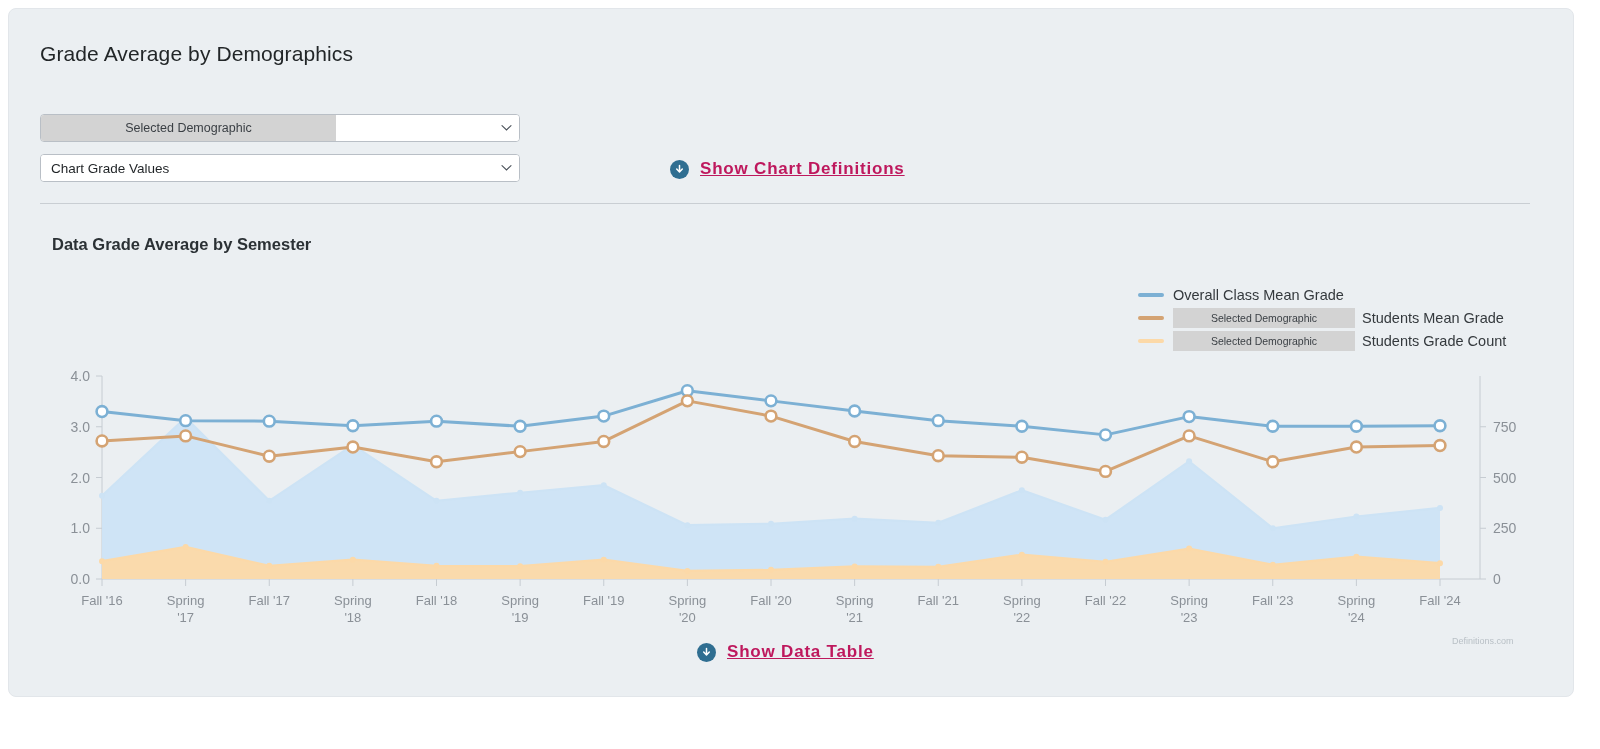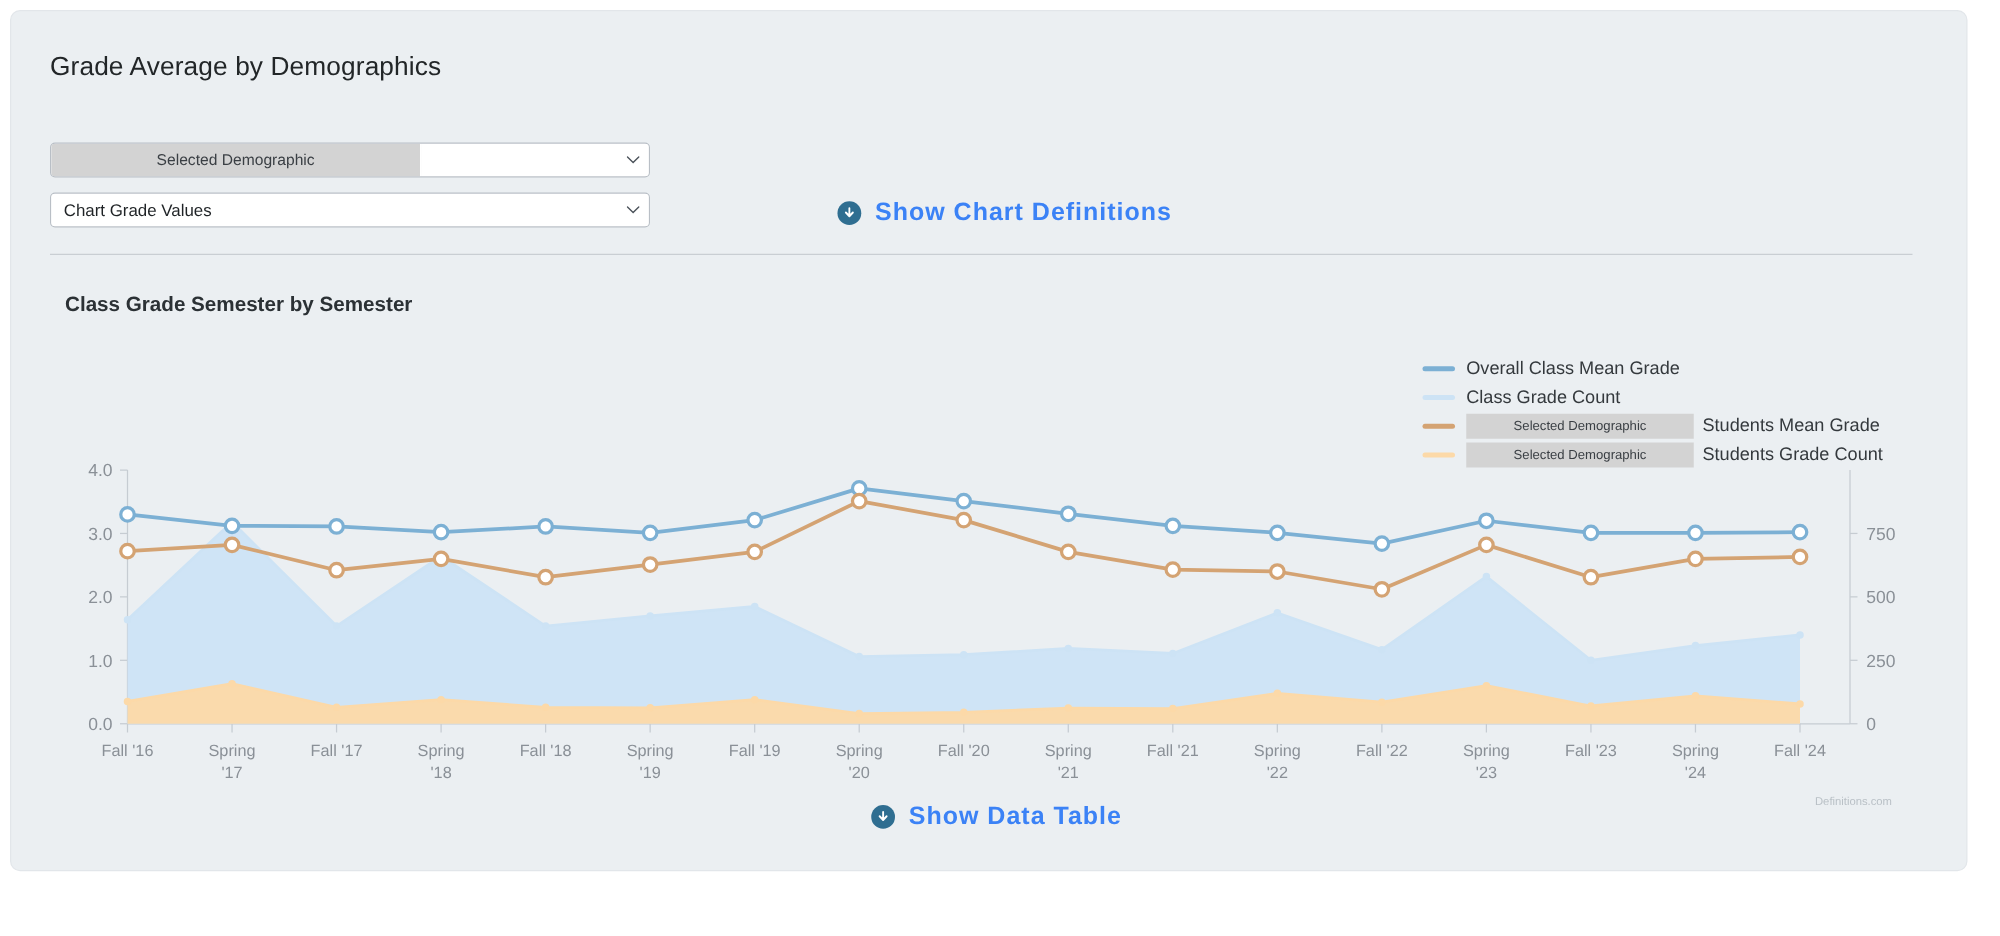--- a/index.html
+++ b/index.html
@@ -88,25 +88,26 @@
     font-size: 9px;
   }
   .caret-glyph { display: block; }
 
   
   .disclose {
     position: absolute;
     display: flex;
     align-items: center;
     gap: 11px;
-    color: #3b82f6;
-    font-size: 20px;
+    color: #be185d;
+    font-size: 17px;
     font-weight: bold;
     letter-spacing: 0.8px;
     cursor: pointer;
+    text-decoration: underline;
   }
   #show-chart-definitions { left: 670px; top: 159px; }
   #show-data-table        { left: 697px; top: 642px; }
   .disc-icon {
     width: 19px; height: 19px;
     border-radius: 50%;
     background: #2f6e91;
     display: inline-flex;
     align-items: center;
     justify-content: center;
@@ -223,21 +224,21 @@
     <span class="disc-icon">
       <svg width="11" height="11" viewBox="0 0 11 11" aria-hidden="true">
         <path d="M5.5 1.6 L5.5 7.3 M2.7 5.0 L5.5 8.0 L8.3 5.0" fill="none" stroke="#ffffff" stroke-width="1.5" stroke-linecap="round" stroke-linejoin="round"></path>
       </svg>
     </span>
     <span>Show Chart Definitions</span>
   </div>
 
   <div class="divider"></div>
 
-  <div class="chart-title">Class Grade Semester by Semester</div>
+  <div class="chart-title">Data Grade Average by Semester</div>
 
   <div id="chart-area">
     <svg id="chart-svg" width="1500" height="400">
         <line x1="62" y1="121" x2="62" y2="324" stroke="#c6ccd2" stroke-width="1"></line>
         <line x1="56" y1="324" x2="62" y2="324" stroke="#c6ccd2" stroke-width="1"></line>
         <text x="50" y="329" text-anchor="end" class="axis-label">0.0</text>
         <line x1="56" y1="273.25" x2="62" y2="273.25" stroke="#c6ccd2" stroke-width="1"></line>
         <text x="50" y="278.25" text-anchor="end" class="axis-label">1.0</text>
         <line x1="56" y1="222.5" x2="62" y2="222.5" stroke="#c6ccd2" stroke-width="1"></line>
         <text x="50" y="227.5" text-anchor="end" class="axis-label">2.0</text>
@@ -365,24 +366,20 @@
         <circle cx="1400" cy="190.53" r="5.4" fill="#ffffff" stroke="#d4a373" stroke-width="2.6"></circle>
       </svg>
   </div>
 
   <div class="legend">
       <div class="legend-row">
         <span class="legend-swatch" style="background: rgb(124, 176, 212);"></span>
         <span class="legend-label">Overall Class Mean Grade</span>
       </div>
       <div class="legend-row">
-        <span class="legend-swatch" style="background: rgb(205, 227, 245);"></span>
-        <span class="legend-label">Class Grade Count</span>
-      </div>
-      <div class="legend-row">
         <span class="legend-swatch" style="background: rgb(212, 163, 115);"></span>
         <span class="legend-chip">Selected Demographic</span>
         <span class="legend-label">Students Mean Grade</span>
       </div>
       <div class="legend-row">
         <span class="legend-swatch" style="background: rgb(252, 217, 168);"></span>
         <span class="legend-chip">Selected Demographic</span>
         <span class="legend-label">Students Grade Count</span>
       </div>
     </div>

